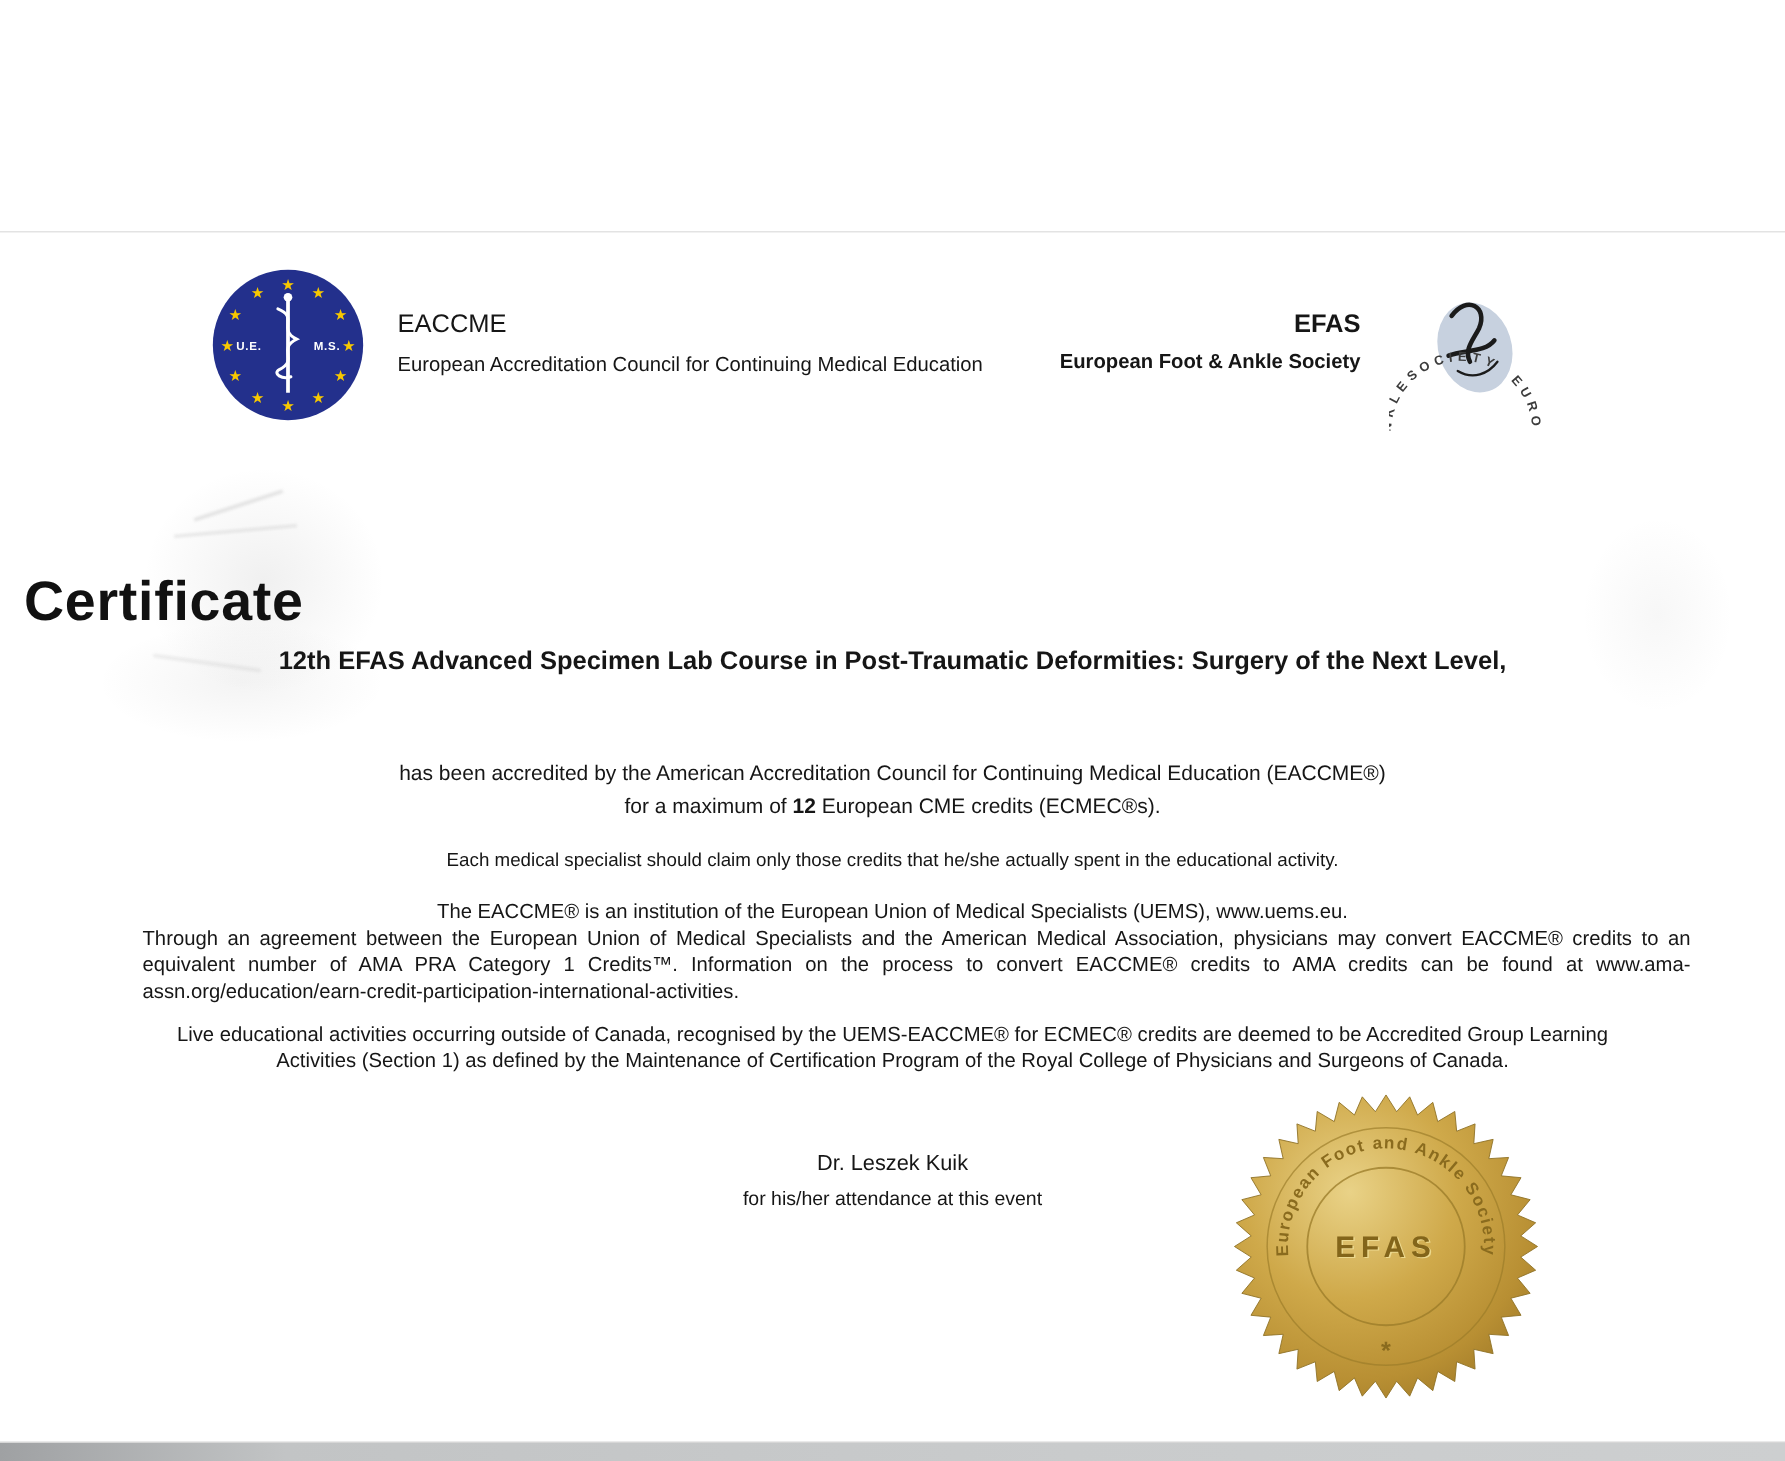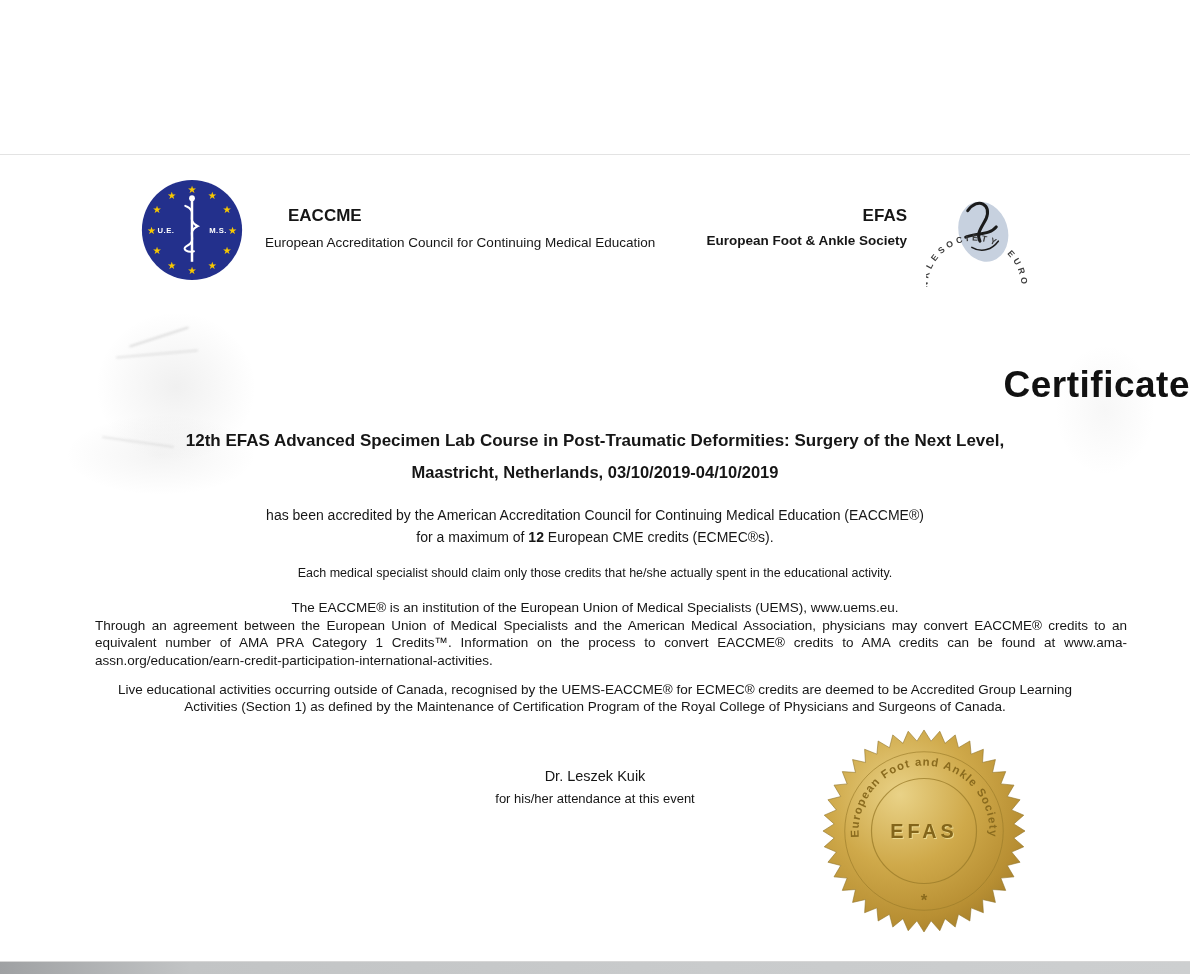--- a/index.html
+++ b/index.html
@@ -21,36 +21,36 @@
 
   
   .uems-logo{position:absolute;left:139px;top:177px;width:106px;height:106px;}
   .eu-star{font-size:10.5px;fill:#f8c800;text-anchor:middle;}
   .uems-abbr{font-size:8px;font-weight:700;fill:#ffffff;text-anchor:middle;letter-spacing:.5px;}
   .caduceus .staff{stroke:#fff;stroke-width:2.6;}
   .caduceus .snake{stroke:#fff;stroke-width:2.1;fill:none;stroke-linecap:round;}
   .caduceus .knob{fill:#fff;}
 
   .eaccme-block{position:absolute;left:265px;top:206px;width:392px;}
-  .eaccme-title{font-size:17px;font-weight:700;margin-bottom:7px;margin-left:23px;}
+  .eaccme-title{font-size:17px;font-weight:400;margin-bottom:7px;}
   .eaccme-sub{font-size:13.5px;font-weight:400;line-height:1.45;}
 
   .efas-block{position:absolute;left:600px;top:206px;width:307px;text-align:right;}
   .efas-title{font-size:17px;font-weight:700;margin-bottom:7px;}
   .efas-sub{font-size:13.5px;font-weight:700;}
 
   .efas-logo{position:absolute;left:926px;top:175px;width:112px;height:112px;}
   .efas-blob{fill:#b4c2d4;opacity:.75;}
   .efas-stroke{stroke:#1b1b1b;stroke-width:3;fill:none;stroke-linecap:round;}
   .efas-stroke.thin{stroke-width:1.5;}
   .efas-ring-text{font-size:8.5px;font-weight:600;fill:#3c3c3c;letter-spacing:3.2px;word-spacing:6px;}
 
   
   .line{position:absolute;left:0;right:0;text-align:center;}
-  .cert-title{position:absolute;left:0;right:0;top:364px;margin:0;text-align:right;
+  .cert-title{position:absolute;left:0;right:0;top:364px;margin:16px;text-align:left;
       font-size:37px;font-weight:700;letter-spacing:.5px;color:#111;}
   .course-title{top:431px;font-size:17px;font-weight:700;}
   .course-meta{top:463px;font-size:16.5px;font-weight:700;}
   .accr1{top:507px;font-size:14px;}
   .accr2{top:529px;font-size:14px;}
   .accr2 b,.award b{font-weight:700;}
   .claim{top:566px;font-size:12.5px;}
   .inst{top:600px;font-size:13.5px;}
   .ama{position:absolute;left:95px;top:617px;width:1032px;font-size:13.5px;line-height:1.28;text-align:justify;}
   .canada{position:absolute;left:90px;right:90px;top:681px;font-size:13.5px;line-height:1.28;text-align:center;}
@@ -123,21 +123,20 @@
     <path class="efas-stroke" d="M -16,6 C -6,2 8,4 14,-4"></path>
     <path class="efas-stroke thin" d="M -10,16 C 0,22 10,18 16,10"></path>
     <text class="efas-ring-text">
       <textPath href="#efasRing" xlink:href="#efasRing">SOCIETY EUROPEAN FOOT AND ANKLE</textPath>
     </text>
   </svg>
 
   <h1 class="cert-title">Certificate</h1>
 
   <div class="line course-title">12th EFAS Advanced Specimen Lab Course in Post-Traumatic Deformities: Surgery of the Next Level,</div>
-  <div class="line course-meta">Maastricht, Netherlands, 03/10/2019-04/10/2019</div>
 
   <div class="line accr1">has been accredited by the American Accreditation Council for Continuing Medical Education (EACCME®)</div>
   <div class="line accr2">
     <span>for a maximum of </span><b>12</b><span> European CME credits (ECMEC®s).</span>
   </div>
 
   <div class="line claim">Each medical specialist should claim only those credits that he/she actually spent in the educational activity.</div>
   <div class="line inst">The EACCME® is an institution of the European Union of Medical Specialists (UEMS), www.uems.eu.</div>
   <div class="ama">Through an agreement between the European Union of Medical Specialists and the American Medical Association, physicians may convert EACCME® credits to an equivalent number of AMA PRA Category 1 Credits™.  Information on the process to convert EACCME® credits to AMA credits can be found at www.ama-assn.org/education/earn-credit-participation-international-activities.</div>
   <div class="canada">Live educational activities occurring outside of Canada, recognised by the UEMS-EACCME® for ECMEC® credits are deemed to be Accredited Group Learning Activities (Section 1) as defined by the Maintenance of Certification Program of the Royal College of Physicians and Surgeons of Canada.</div>

